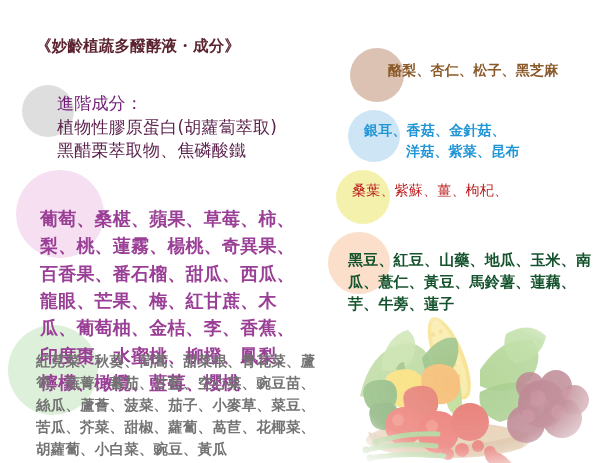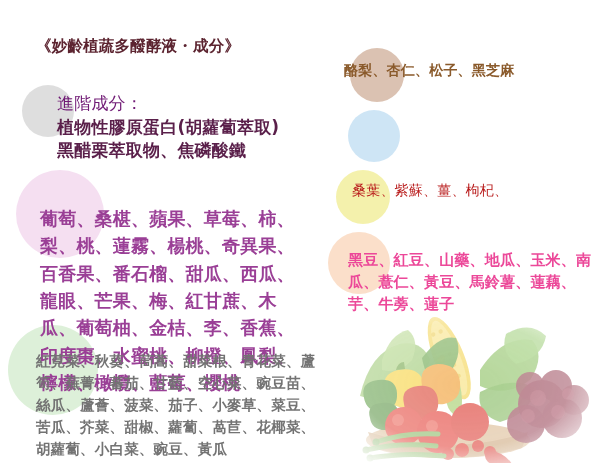--- a/index.html
+++ b/index.html
@@ -62,21 +62,21 @@
   }
 
   #adv-label {
     left: 57px;  top: 92px;
     font-size: 17px;
     color: #701a75;
   }
   #adv-body {
     left: 57px;  top: 116px;
     font-size: 17px;
-    font-weight: bold;
+    font-weight: normal;
     color: #5a1f4a;
     line-height: 1.38;
   }
 
   #fruit-list {
     left: 40px;  top: 205px;
     width: 268px;
     font-size: 18px;
     font-weight: bold;
     color: #9a3f96;
@@ -86,21 +86,21 @@
   #veg-list {
     left: 36px;  top: 350px;
     width: 292px;
     font-size: 14.5px;
     font-weight: bold;
     color: #737373;
     line-height: 1.52;
   }
 
   #nut-list {
-    left: 344px; top: 60px;
+    left: 388px; top: 60px;
     font-size: 14px;
     font-weight: bold;
     color: #8a5a2b;
     line-height: 1.45;
   }
 
   #mushroom-list {
     left: 364px; top: 120px;
     font-size: 14px;
     font-weight: bold;
@@ -116,21 +116,21 @@
     color: #b91c1c;
     line-height: 1.5;
   }
   #herb-list .ind { padding-left: 52px; display: inline-block; }
 
   #grain-list {
     left: 348px; top: 250px;
     width: 248px;
     font-size: 15px;
     font-weight: bold;
-    color: #ec4899;
+    color: #14532d;
     line-height: 1.45;
   }
 </style>
 </head>
 <body>
 
 <div id="poster">
 
   <div class="blob blob-gray"></div>
   <div class="blob blob-pink"></div>
@@ -239,18 +239,19 @@
   <div class="txt" id="adv-label">進階成分：</div>
   <div class="txt" id="adv-body">植物性膠原蛋白(胡蘿蔔萃取)
 黑醋栗萃取物、焦磷酸鐵</div>
 
   <div class="txt" id="fruit-list">葡萄、桑椹、蘋果、草莓、柿、梨、桃、蓮霧、楊桃、奇異果、百香果、番石榴、甜瓜、西瓜、龍眼、芒果、梅、紅甘蔗、木瓜、葡萄柚、金桔、李、香蕉、印度棗、水蜜桃、柳橙、鳳梨、檸檬、橄欖、藍莓、櫻桃</div>
 
   <div class="txt" id="veg-list">紅莧菜、秋葵、茼蒿、甜菜根、青花菜、蘆筍、蕪菁、蕃茄、甘藍、空心菜、豌豆苗、絲瓜、蘆薈、菠菜、茄子、小麥草、菜豆、苦瓜、芥菜、甜椒、蘿蔔、萵苣、花椰菜、胡蘿蔔、小白菜、豌豆、黃瓜</div>
 
   <div class="txt" id="nut-list">酪梨、杏仁、松子、黑芝麻</div>
 
+  <div class="txt" id="mushroom-list"><span>銀耳、香菇、金針菇、</span><br><span class="ind">洋菇、紫菜、昆布</span></div>
 
   <div class="txt" id="herb-list"><span>桑葉、紫蘇、薑、枸杞、</span><br></div>
 
   <div class="txt" id="grain-list">黑豆、紅豆、山藥、地瓜、玉米、南瓜、薏仁、黃豆、馬鈴薯、蓮藕、芋、牛蒡、蓮子</div>
 
 </div>
 
 </body></html>

